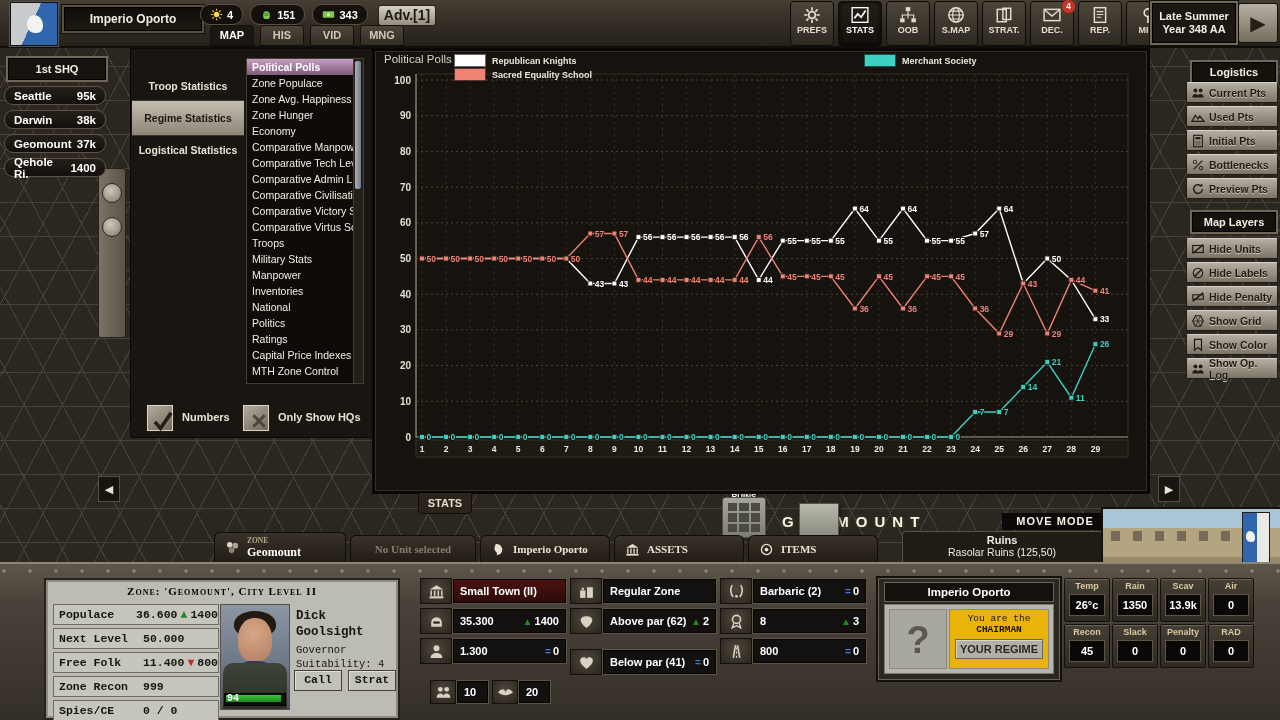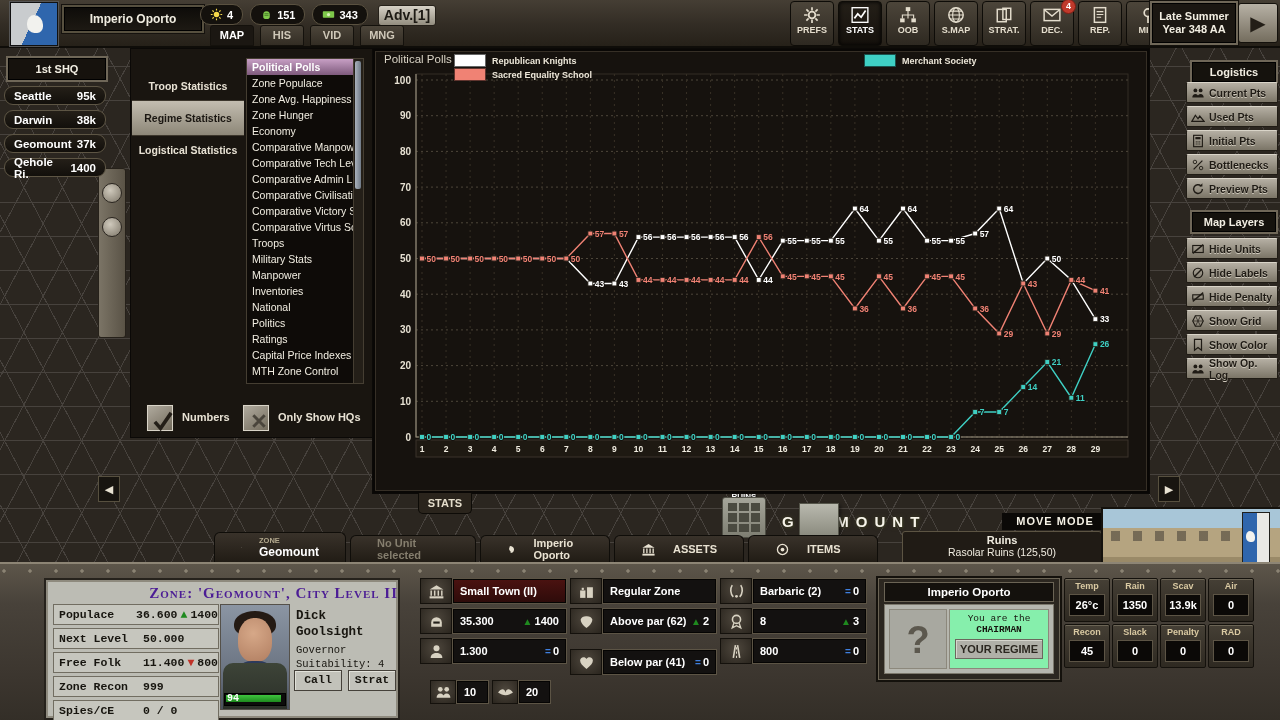--- a/index.html
+++ b/index.html
@@ -66,39 +66,39 @@
   .checkbox svg{width:18px;height:18px;margin:3px;}
   .cb-label{color:#e8e2d4;font-size:11px;font-weight:bold;}
   #stats-tab{left:418px;top:493px;width:52px;height:20px;background:#2a241c;border:1px solid #0d0b07;border-top:none;border-radius:0 0 5px 5px;color:#e4ddcb;font-size:11px;font-weight:bold;text-align:center;line-height:20px;}
   
   #chart-title{left:384px;top:53px;color:#d9d3c5;font-size:11.5px;}
   .legend-item{position:absolute;display:flex;align-items:center;gap:6px;}
   .legend-swatch{width:30px;height:11px;border:1px solid rgba(0,0,0,.6);}
   .legend-label{color:#ece6d8;font-size:9px;font-weight:bold;}
   #chart-svg-holder{left:372px;top:48px;width:776px;height:444px;}
   
-  .btab{position:absolute;background:linear-gradient(180deg,#39322a,#211c15);border:1px solid #0f0d09;border-bottom:none;border-radius:6px 6px 0 0;display:flex;align-items:center;gap:17px;padding:0 26px;box-sizing:border-box;color:#e9e2d2;font-size:11px;font-weight:bold;}
+  .btab{position:absolute;background:linear-gradient(180deg,#39322a,#211c15);border:1px solid #0f0d09;border-bottom:none;border-radius:6px 6px 0 0;display:flex;align-items:center;gap:7px;padding:0 10px;box-sizing:border-box;color:#e9e2d2;font-size:11px;font-weight:bold;font-family:Liberation Serif, serif;}
   .btab .ic{width:15px;height:15px;}
   .btab .zl{font-size:7.5px;color:#b3a98e;font-weight:bold;display:block;}
   .btab .zn{font-size:12px;color:#fff;display:block;}
   .btab.dim{color:#857e6e;font-weight:bold;justify-content:center;}
   #move-mode{left:1002px;top:513px;width:106px;height:17px;background:#0b0907;color:#f6f2e6;font-size:11px;font-weight:bold;letter-spacing:1px;text-align:center;line-height:17px;}
   #ruins-box{left:902px;top:531px;width:198px;height:32px;background:#201b15;border:1px solid #5c5443;border-radius:3px;text-align:center;color:#f0ece0;}
   #ruins-box .l1{font-size:11px;font-weight:bold;margin-top:2px;}
   #ruins-box .l2{font-size:10.5px;}
   #minimap{left:1101px;top:507px;width:177px;height:64px;border:2px solid #15120d;background:linear-gradient(180deg,#a8c6d8 0 30%,#b5a480 30% 75%,#9a8a68 75% 100%);overflow:hidden;}
   #minimap .debris{position:absolute;left:8px;top:22px;width:120px;height:10px;background:repeating-linear-gradient(90deg,#5a5244 0 9px,transparent 9px 22px);opacity:.7;}
   #mini-flag{position:absolute;right:10px;top:3px;width:26px;height:56px;background:linear-gradient(90deg,#2f66ad 0 55%,#e9e9e5 55% 100%);border:1px solid #20201c;}
   #mini-flag i{position:absolute;left:3px;top:18px;width:9px;height:11px;background:#f2f2ee;border-radius:50% 60% 40% 50%;}
   
   #bottom{left:0;top:562px;width:1280px;height:158px;background:linear-gradient(180deg,#5d564a,#48423a 25%,#3c362f 70%,#332e27);border-top:2px solid #8d8575;}
   #bottom .rivets{position:absolute;left:0;top:3px;width:100%;height:8px;background-image:radial-gradient(circle at 4px 4px,#978f7e 1.4px,rgba(0,0,0,0) 2px);background-size:26px 8px;opacity:.8;}
   
   #zone-panel{left:44px;top:578px;width:352px;height:138px;background:#bcbcb4;border:2px solid #26221c;box-shadow:inset 0 0 0 2px #8e8a7e;}
-  #zone-title{position:absolute;left:0;top:5px;width:100%;text-align:right;color:#4c1d95;font-family:"Liberation Serif",serif;font-variant:small-caps;font-weight:bold;font-size:15px;letter-spacing:1px;}
+  #zone-title{position:absolute;left:0;top:5px;width:100%;text-align:center;color:#000000;font-family:"Liberation Serif",serif;font-variant:small-caps;font-weight:bold;font-size:11px;letter-spacing:1px;}
   #zone-rows{position:absolute;left:7px;top:24px;width:166px;}
   .zrow{height:19px;margin-bottom:3px;background:#c6c6be;border:1px solid #716d61;display:flex;align-items:center;font-family:"Liberation Mono",monospace;font-size:11.5px;font-weight:bold;color:#17150f;}
   .zrow .zl2{width:84px;padding-left:5px;}
   .zrow .zv{display:flex;gap:3px;align-items:center;}
   .up{color:#1f8a1f;} .down{color:#c03228;} .eqb{color:#3f7fdf;}
   #portrait{position:absolute;left:174px;top:24px;width:68px;height:104px;border:1px solid #55514a;background:linear-gradient(180deg,#8b95a3 0%,#6d7684 60%,#4a505c 100%);overflow:hidden;}
   #portrait .hair{position:absolute;left:13px;top:6px;width:42px;height:26px;background:#241a14;border-radius:50% 50% 42% 42%;}
   #portrait .face{position:absolute;left:17px;top:13px;width:34px;height:44px;background:radial-gradient(circle at 45% 35%,#d6a888,#b07d60);border-radius:46% 46% 42% 42%;}
   #portrait .body{position:absolute;left:2px;top:58px;width:64px;height:46px;background:linear-gradient(180deg,#3d4438,#2b2f28);border-radius:10px 10px 0 0;}
   #portrait .scarf{position:absolute;left:20px;top:56px;width:28px;height:12px;background:#2c3a5c;border-radius:40%;}
@@ -116,21 +116,21 @@
   .gcell .gplate{position:absolute;left:33px;top:1px;right:0;bottom:1px;background:#131110;border:1px solid #050403;box-shadow:0 0 0 1px #5c5445;display:flex;align-items:center;color:#fff;font-size:11px;font-weight:bold;padding:0 6px;box-sizing:border-box;}
   .gcell .gplate.red{background:linear-gradient(180deg,#4a1210,#2e0b0a);}
   .gcell .gval{flex:1;}
   .gdelta{display:flex;align-items:center;gap:2px;font-size:10px;}
   .gdelta .num{color:#fff;font-size:11px;}
   
   #regime{left:876px;top:576px;width:182px;height:102px;background:#2c2720;border:2px solid #14110c;box-shadow:inset 0 0 0 1px #6b6455;}
   #regime-header{position:absolute;left:6px;top:4px;right:6px;height:18px;background:#14110d;border:1px solid #6b6455;color:#fff;font-size:11.5px;font-weight:bold;text-align:center;line-height:18px;}
   #regime-body{position:absolute;left:6px;top:26px;right:6px;bottom:6px;background:#b6b6ae;border:1px solid #7c786c;}
   #q-box{position:absolute;left:4px;top:4px;width:56px;bottom:4px;background:#a8a8a0;border:1px solid #8c887c;color:#5c584e;font-size:38px;font-weight:bold;text-align:center;line-height:60px;}
-  #chair-box{position:absolute;left:64px;top:4px;right:4px;bottom:4px;background:#86efac;border:1px solid #8c887c;text-align:center;font-family:"Liberation Mono",monospace;color:#17150f;}
+  #chair-box{position:absolute;left:64px;top:4px;right:4px;bottom:4px;background:#eab308;border:1px solid #8c887c;text-align:center;font-family:"Liberation Mono",monospace;color:#17150f;}
   #chair-box .c1{font-size:9.5px;margin-top:3px;}
   #chair-box .c2{font-size:9.5px;font-weight:bold;}
   #regime-btn{margin:4px auto 0;width:86px;height:18px;background:#b0b0a8;border:1px solid #6b675d;box-shadow:inset 1px 1px 0 #d6d6ce;font-family:"Liberation Sans",sans-serif;font-size:11px;font-weight:bold;color:#2b2720;text-align:center;line-height:18px;}
   
   .sbox{position:absolute;width:44px;height:42px;background:linear-gradient(180deg,#453f35,#2e2921);border:1px solid #14110c;border-radius:2px;box-shadow:inset 0 1px 0 #6b6455;}
   .sbox .sl{display:block;text-align:center;color:#d9c9a2;font-size:9px;font-weight:bold;margin-top:2px;}
   .sbox .sv{position:absolute;left:4px;top:15px;right:4px;height:20px;background:#0b0907;border:1px solid #5c5445;color:#fff;font-size:11px;font-weight:bold;text-align:center;line-height:20px;}
   
   .side-header{position:absolute;width:82px;height:18px;background:#15120d;border:1px solid #000;box-shadow:0 0 0 2px #6f6758;color:#f2eee2;font-size:11px;font-weight:bold;text-align:center;line-height:18px;}
   .side-group{position:absolute;display:flex;flex-direction:column;gap:3px;}

